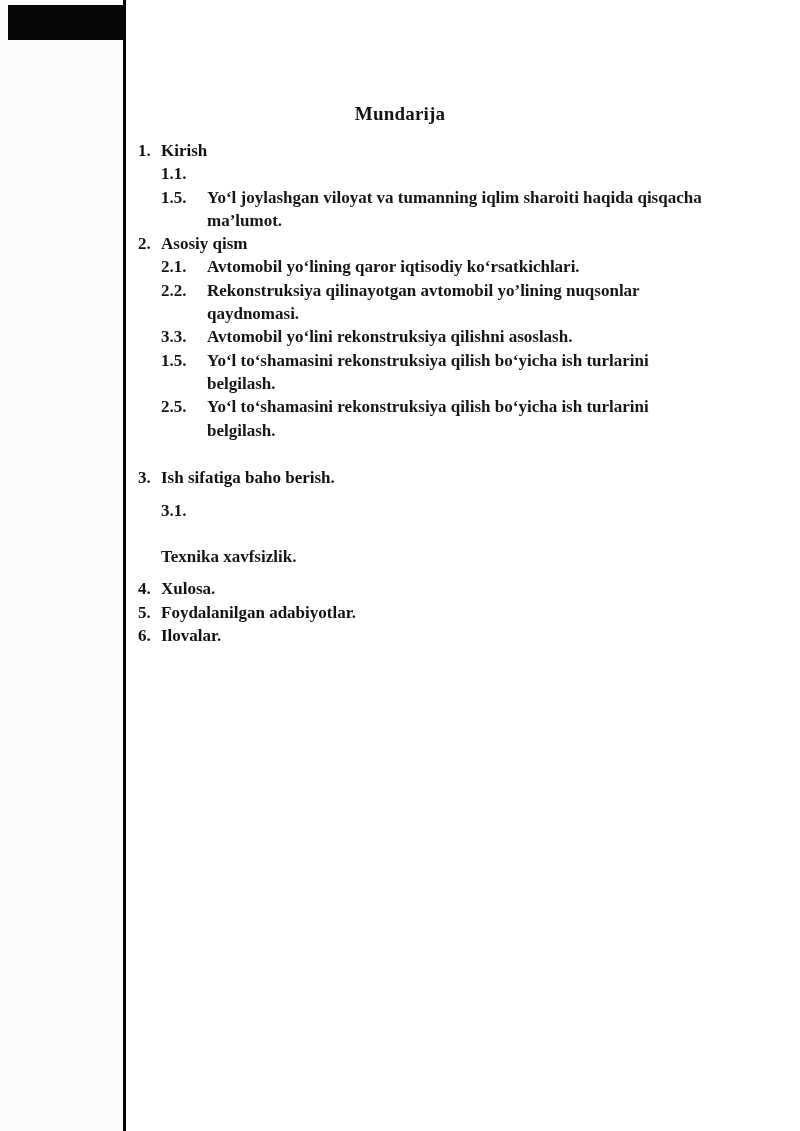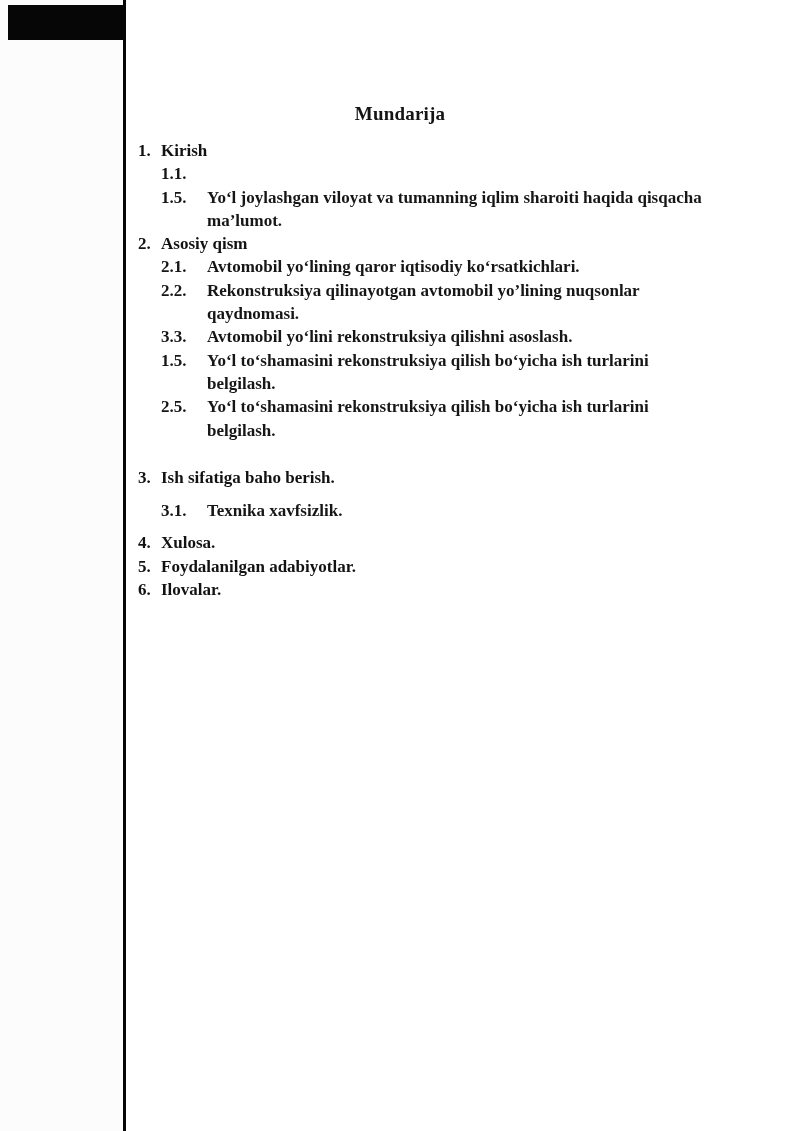--- a/index.html
+++ b/index.html
@@ -151,21 +151,21 @@
         <span class="num">2.5.</span>
         <span class="text">
           <div class="line">Yoʻl toʻshamasini rekonstruksiya qilish boʻyicha ish turlarini</div>
           <div class="line">belgilash.</div>
         </span>
       </div>
       <div class="row main" style="margin-top: 24px;">
         <span class="num">3.</span>
         <span class="text">Ish sifatiga baho berish.</span>
       </div>
-      <div class="row sub" style="margin-top: 10px;">
+      <div class="row sub" style="margin-top: 10px; flex-direction: column;">
         <span class="num">3.1.</span>
         <span class="text">
           <div class="line">Texnika xavfsizlik.</div>
         </span>
       </div>
       <div class="row main" style="margin-top: 9px;">
         <span class="num">4.</span>
         <span class="text">Xulosa.</span>
       </div>
       <div class="row main">

